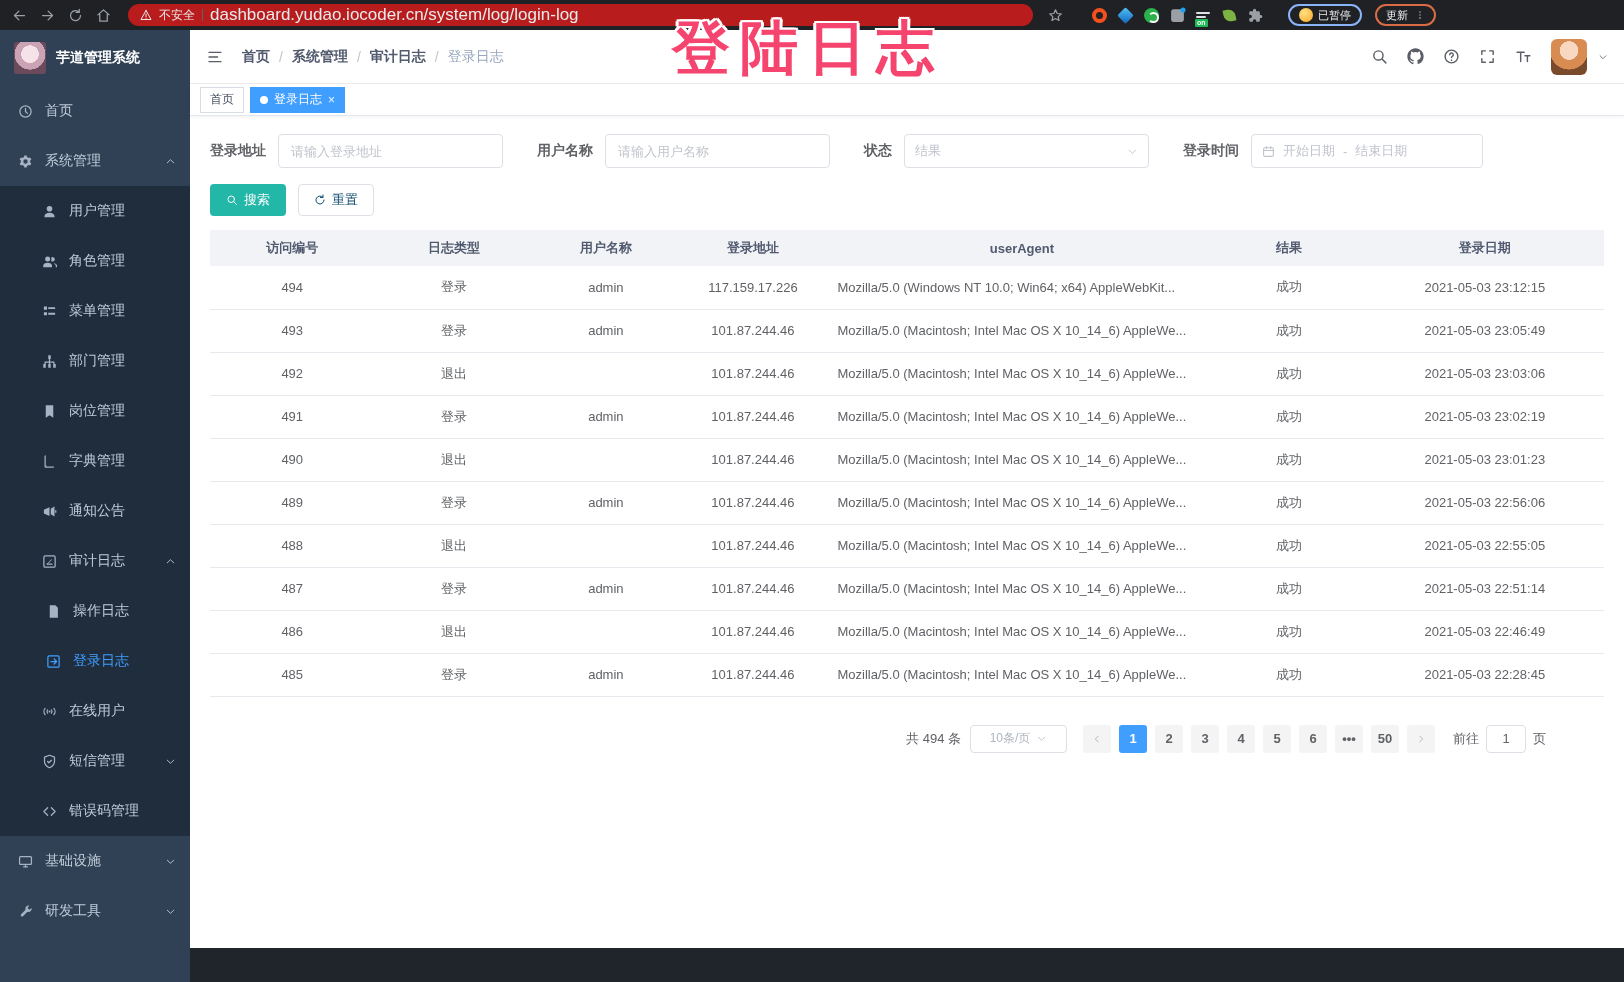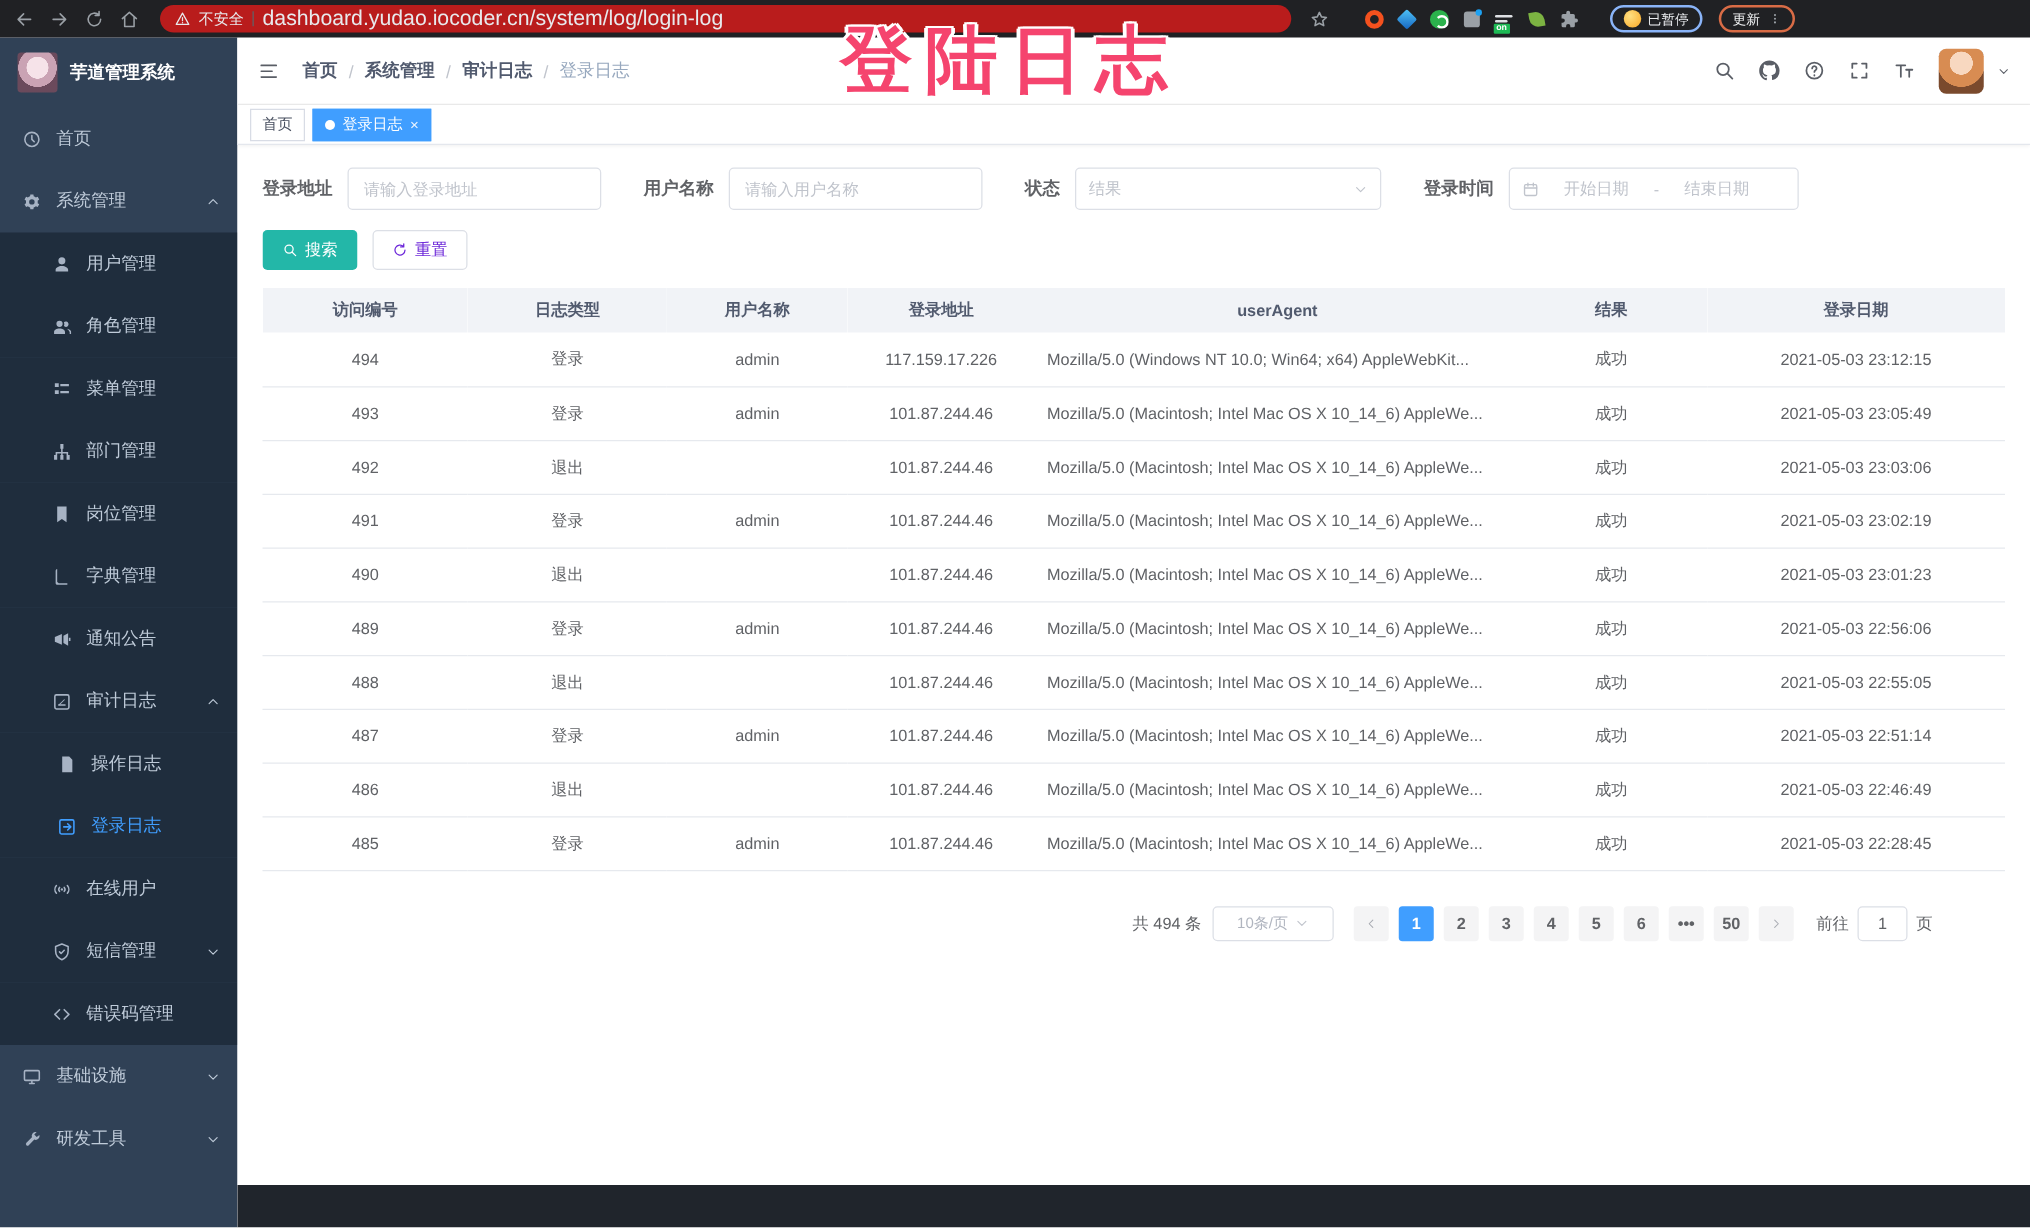--- a/index.html
+++ b/index.html
@@ -69,35 +69,35 @@
 .tag{height:26px;display:flex;align-items:center;padding:0 9px;border:1px solid #d8dce5;font-size:12px;color:#495060;background:#fff;gap:6px;cursor:pointer}
 .tag.active{background:#409eff;border-color:#409eff;color:#fff}
 .tag .dot{width:8px;height:8px;border-radius:50%;background:#fff;display:inline-block}
 .tag .x{font-size:12px;line-height:1;opacity:.9}
 
 .content{flex:1;padding:18px 20px 0;font-size:14px;color:#606266}
 .filter-row{display:flex;align-items:center}
 .fgroup{display:flex;align-items:center;margin-right:34px}
 .flabel{font-weight:600;margin-right:12px;white-space:nowrap;font-size:14px;color:#606266}
 .finput,.fselect,.fdate{height:34px;border:1px solid #dcdfe6;border-radius:4px;font-size:13px;background:#fff}
-.finput{padding:0 12px;color:#606266;width:203px}
+.finput{padding:0 12px;color:#606266;width:225px}
 .finput::placeholder{color:#c0c4cc}
 .fselect{width:245px;display:flex;align-items:center;padding:0 10px;color:#c0c4cc;cursor:pointer}
 .fselect .ph{flex:1}
 .caret{width:11px;height:11px;color:#c0c4cc}
-.fdate{width:232px;display:flex;align-items:center;padding:0 10px;gap:20px;color:#c0c4cc;cursor:pointer}
+.fdate{width:232px;display:flex;align-items:center;padding:0 10px;gap:8px;color:#c0c4cc;cursor:pointer}
 .cal{width:13px;height:13px;color:#c0c4cc}
 .fdate .ph{white-space:nowrap}
 .rsep{color:#c0c4cc}
 
 .btn-row{margin-top:16px;display:flex;align-items:center;gap:12px}
 .btn{height:32px;border-radius:4px;display:inline-flex;align-items:center;gap:6px;padding:0 15px;font-size:13px;cursor:pointer;border:1px solid transparent;white-space:nowrap}
 .btn .icon{width:12px;height:12px}
 .btn-search{background:#23b7a8;color:#fff}
-.btn-reset{background:#fff;color:#6d28d9;border-color:#dcdfe6}
+.btn-reset{background:#fff;color:#0c4a6e;border-color:#dcdfe6}
 .btn-export{background:#f0a73b;color:#fff}
 .export-row{margin-top:18px;display:flex;align-items:center}
 .round-btns{margin-left:auto;display:flex;gap:10px}
 .rbtn{width:28px;height:28px;border-radius:50%;border:1px solid #d3d4d6;background:#fff;display:flex;align-items:center;justify-content:center;color:#8c939d;cursor:pointer}
 .rbtn .icon{width:13px;height:13px}
 
 table.grid{width:100%;margin-top:14px;border-collapse:collapse;font-size:13px;color:#606266;table-layout:fixed}
 table.grid th{background:#f1f3f7;height:36px;font-weight:600;color:#515a6e;text-align:center;padding:0 6px;overflow:hidden;white-space:nowrap}
 table.grid td{height:43px;border-bottom:1px solid #e6e9ee;text-align:center;padding:0 6px;overflow:hidden;white-space:nowrap;text-overflow:ellipsis}
 table.grid td.left,table.grid th.left{text-align:left;padding-left:10px}

